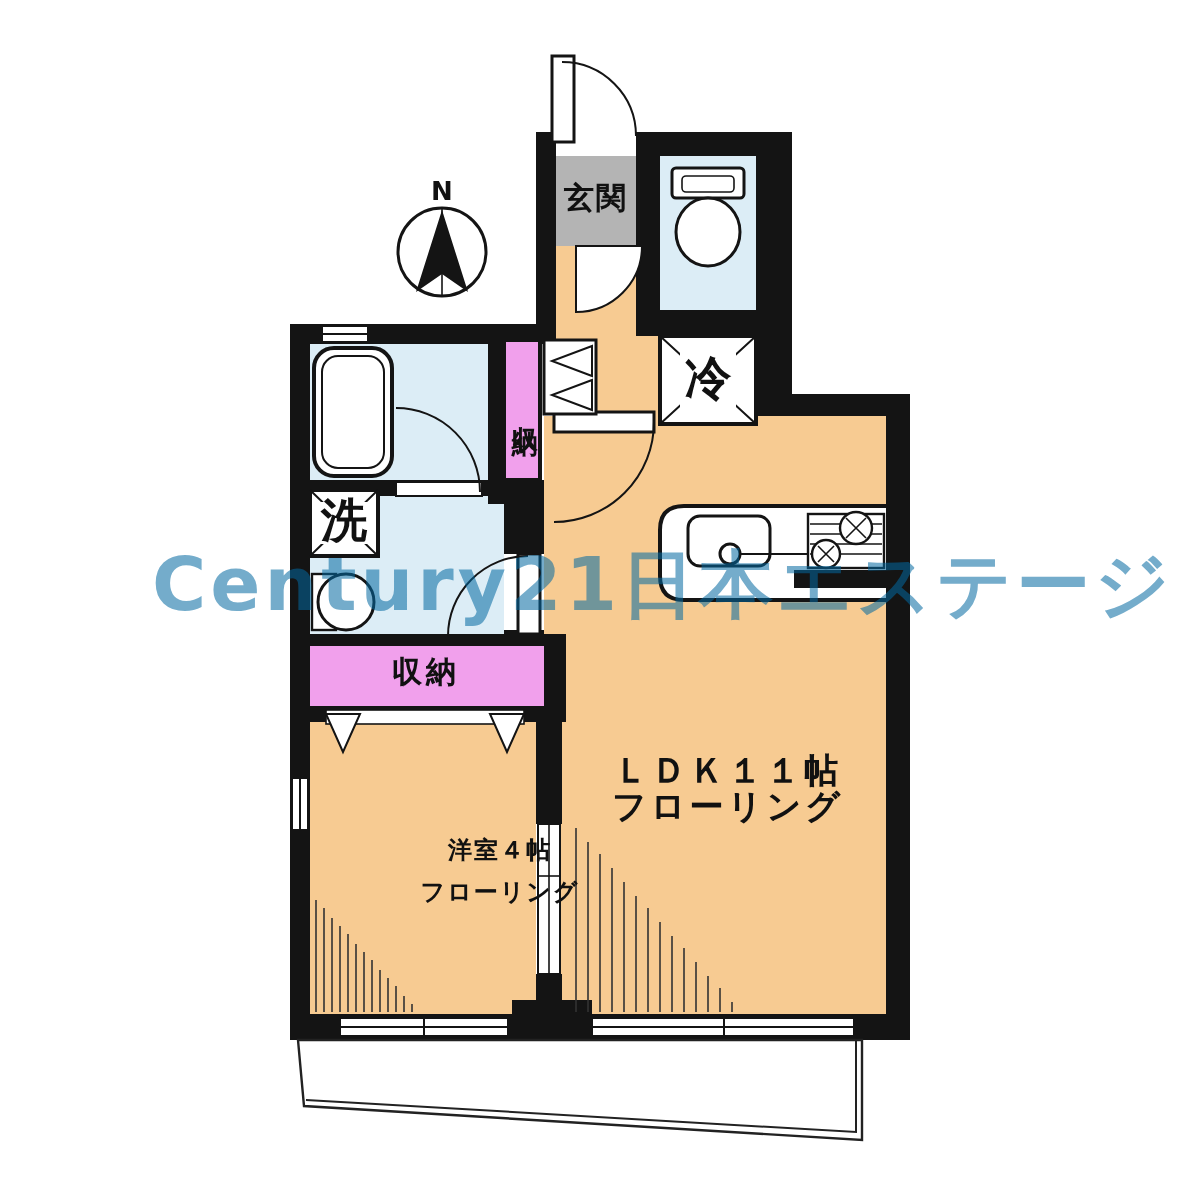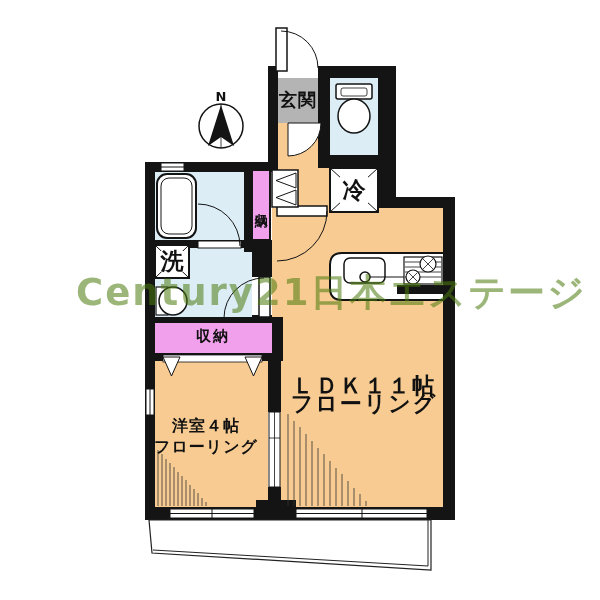--- a/index.html
+++ b/index.html
@@ -1,30 +1,30 @@
 <!DOCTYPE html>
 <html><head>
 <meta charset="utf-8">
 <style>
   html,body{margin:0;padding:0;background:#fff;}
   #stage{position:relative;width:600px;height:600px;background:#ffffff;overflow:hidden;
          font-family:"DejaVu Sans","Liberation Sans",sans-serif;}
   #plan-svg{position:absolute;left:0;top:0;z-index:1;}
   .lbl{position:absolute;z-index:6;color:#111;font-weight:bold;white-space:nowrap;
        transform:translate(-50%,-50%);text-align:center;line-height:1.05;}
-  .lbl-genkan{font-size:18px;letter-spacing:1px;}
+  .lbl-genkan{font-size:15px;letter-spacing:1px;}
   .lbl-closet-v{font-size:13px;writing-mode:vertical-rl;text-orientation:upright;letter-spacing:2px;}
   .lbl-kanji-big{font-size:23px;}
   .lbl-closet-h{font-size:15px;letter-spacing:2px;}
-  .lbl-room{font-size:22px;letter-spacing:2px;line-height:18px;}
-  .lbl-room-small{font-size:16px;letter-spacing:1px;line-height:21px;}
+  .lbl-room{font-size:17px;letter-spacing:2px;line-height:18px;}
+  .lbl-room-small{font-size:12px;letter-spacing:1px;line-height:21px;margin-left:44px;}
   .lbl-balcony{font-size:16px;letter-spacing:3px;}
   .lbl-n{font-size:13px;}
   #watermark{position:absolute;left:76px;top:268px;z-index:5;font-size:37px;font-weight:bold;
-             color:#4d7c0f;opacity:0.55;letter-spacing:2px;white-space:nowrap;
+             color:#0369a1;opacity:0.55;letter-spacing:2px;white-space:nowrap;
              font-family:"DejaVu Sans","Liberation Sans",sans-serif;}
 </style>
 </head>
 <body>
 
 <div id="stage">
 
 <svg id="plan-svg" width="600" height="600" viewBox="0 0 600 600">
 
   <g>

